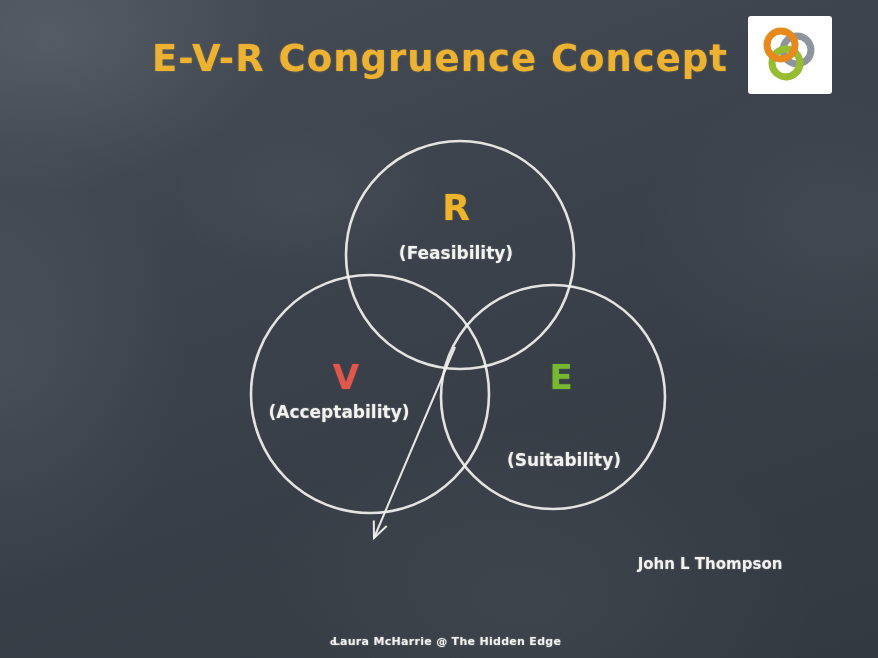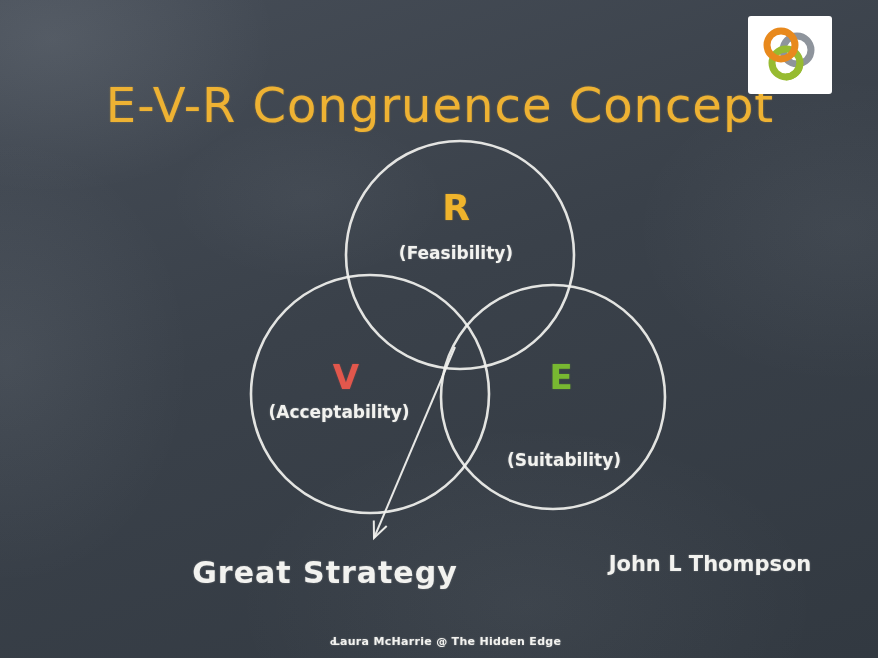--- a/index.html
+++ b/index.html
@@ -30,26 +30,25 @@
   .abs {
     position: absolute;
     transform: translate(-50%, -50%);
     white-space: nowrap;
   }
 
   .chalk { color: #f2f2ef; text-shadow: 0 0 2px rgba(242,242,239,0.35); }
 
   .title {
     left: 440px; top: 58px;
-    font-size: 48px;
-    font-weight: normal;
+    font-size: 37px;
+    font-weight: bold;
     letter-spacing: 1px;
     color: #eeb233;
     text-shadow: 0 0 2px rgba(238,178,51,0.45);
-    margin-top: 47px;
   }
 
   .logo-box {
     position: absolute;
     left: 748px; top: 16px;
     width: 84px; height: 78px;
     background: #ffffff;
     border-radius: 3px;
     display: flex; align-items: center; justify-content: center;
   }
@@ -58,21 +57,21 @@
   .letter-r { left: 456px; top: 207px; font-size: 36px; color: #f0b42c; text-shadow: 0 0 2px rgba(240,180,44,0.4); }
   .letter-v { left: 346px; top: 377px; font-size: 34px; color: #e2574c; text-shadow: 0 0 2px rgba(226,87,76,0.4); }
   .letter-e { left: 561px; top: 377px; font-size: 34px; color: #78b831; text-shadow: 0 0 2px rgba(120,184,49,0.4); }
 
   .sublabel { font-size: 17px; font-weight: bold; }
   .sub-r { left: 456px; top: 253px; }
   .sub-v { left: 339px; top: 412px; }
   .sub-e { left: 564px; top: 412px; margin-top: 48px; }
 
   .great-strategy { left: 325px; top: 572px; font-size: 30px; font-weight: bold; letter-spacing: 1px; }
-  .attribution    { left: 710px; top: 564px; font-size: 21px; font-weight: bold; }
+  .attribution    { left: 710px; top: 564px; font-size: 15px; font-weight: bold; }
 
   .footer-bullet { left: 333px; top: 642px; font-size: 9px;  font-weight: bold; }
   .footer-credit { left: 447px; top: 641px; font-size: 11px; font-weight: bold; letter-spacing: 0.3px; }
 </style>
 </head>
 <body>
 
 <div class="slide">
 
   <svg class="overlay" viewBox="0 0 878 658">
@@ -95,19 +94,18 @@
   </div>
 
   <div class="abs venn-letter letter-r">R</div>
   <div class="abs venn-letter letter-v">V</div>
   <div class="abs venn-letter letter-e">E</div>
 
   <div class="abs chalk sublabel sub-r">(Feasibility)</div>
   <div class="abs chalk sublabel sub-v">(Acceptability)</div>
   <div class="abs chalk sublabel sub-e">(Suitability)</div>
 
-  <div class="abs chalk great-strategy">Great Strategy</div>
   <div class="abs chalk attribution">John L Thompson</div>
 
   <div class="abs chalk footer-bullet">o</div>
   <div class="abs chalk footer-credit">Laura McHarrie @ The Hidden Edge</div>
 
 </div>
 
 </body></html>

